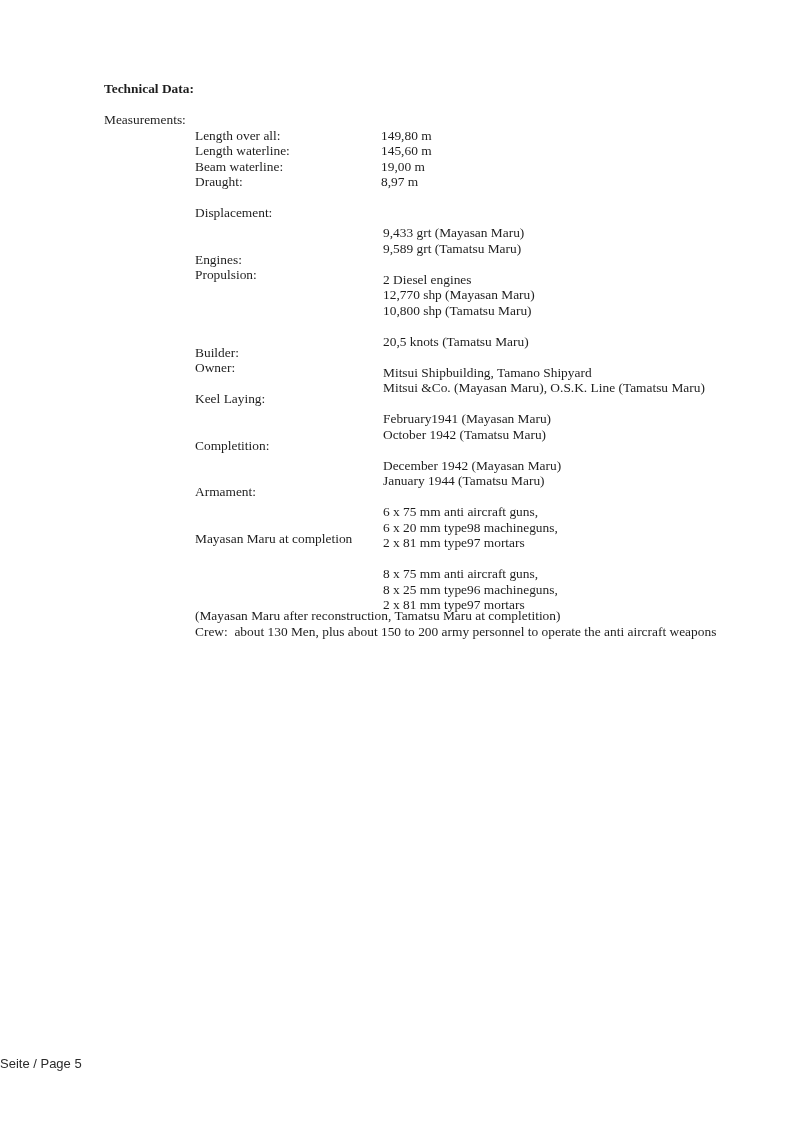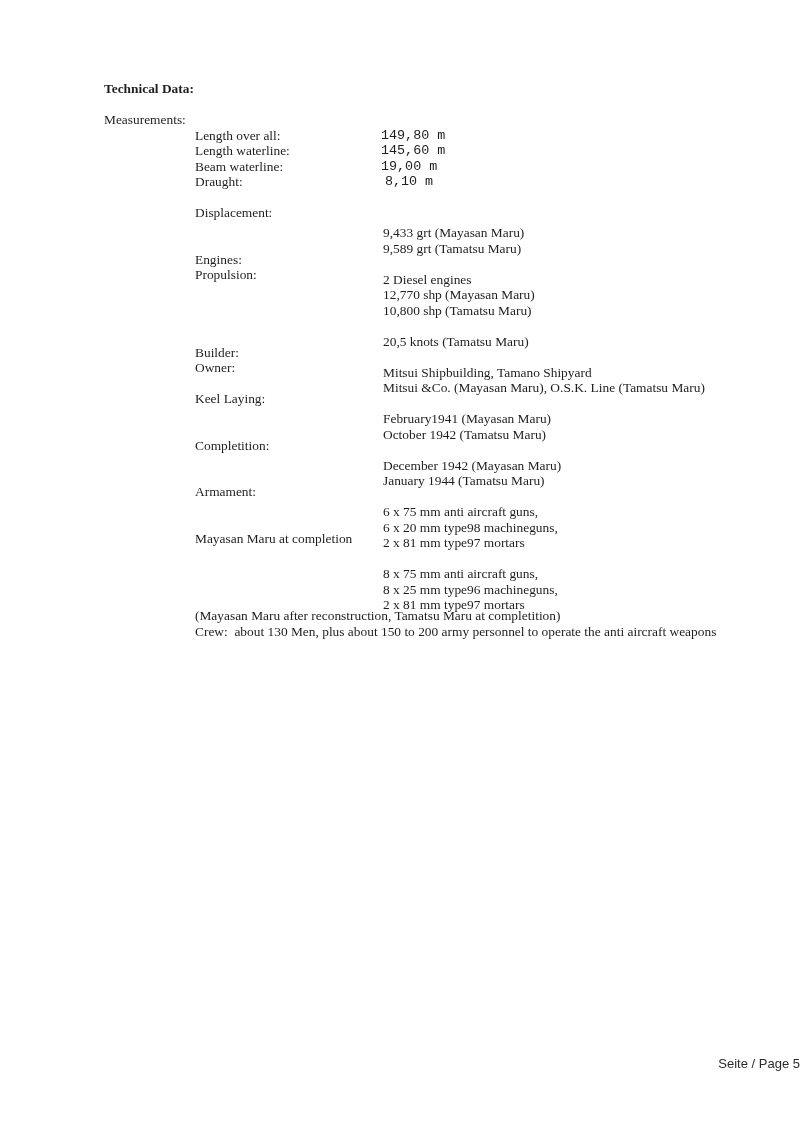--- a/index.html
+++ b/index.html
@@ -30,50 +30,49 @@
     white-space: pre;
   }
   .gap { height: 15.5px; }
   .c1 { position: absolute; left: 80px; margin-left: 24px; }
   .c2 { position: absolute; left: 195px; }
   .c3 { position: absolute; left: 383px; margin-top: 20px; }
   .num {
     position: absolute;
     left: 381px;
     width: 56px;
-    text-align: center;
-    font-family: Liberation Mono, monospace;
+    text-align: left;
   }
   .bold { font-weight: bold; }
   .footer {
     position: absolute;
     top: 1056px;
     left: 0;
     width: 100%;
-    text-align: right;
+    text-align: left;
     font-family: "Liberation Sans", sans-serif;
     font-size: 13px;
     color: #2b2b2b;
     line-height: 16px;
   }
 </style>
 </head>
 <body>
 
 <div class="page">
   <div class="content">
 
     <div class="line"><span class="c1 bold">Technical Data:</span></div>
     <div class="gap"></div>
     <div class="line"><span class="c1">Measurements:</span></div>
 
     <div class="line"><span class="c2">Length over all:</span><span class="num">149,80 m</span></div>
     <div class="line"><span class="c2">Length waterline:</span><span class="num">145,60 m</span></div>
     <div class="line"><span class="c2">Beam waterline:</span><span class="num">19,00 m</span></div>
-    <div class="line"><span class="c2">Draught:</span><span class="num">8,10 m</span></div>
+    <div class="line"><span class="c2">Draught:</span><span class="num">8,97 m</span></div>
 
     <div class="gap"></div>
     <div class="line"><span class="c2">Displacement:</span><span class="c3">9,433 grt (Mayasan Maru)</span></div>
     <div class="line"><span class="c3">9,589 grt (Tamatsu Maru)</span></div>
 
     <div class="gap"></div>
     <div class="line"><span class="c2">Engines:</span><span class="c3">2 Diesel engines</span></div>
     <div class="line"><span class="c2">Propulsion:</span><span class="c3">12,770 shp (Mayasan Maru)</span></div>
     <div class="line"><span class="c3">10,800 shp (Tamatsu Maru)</span></div>
 

